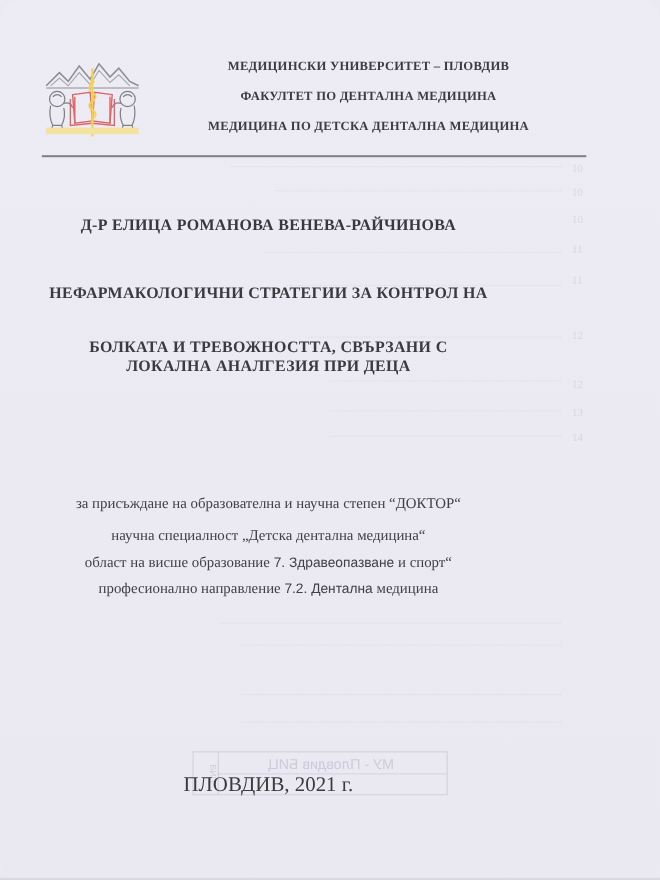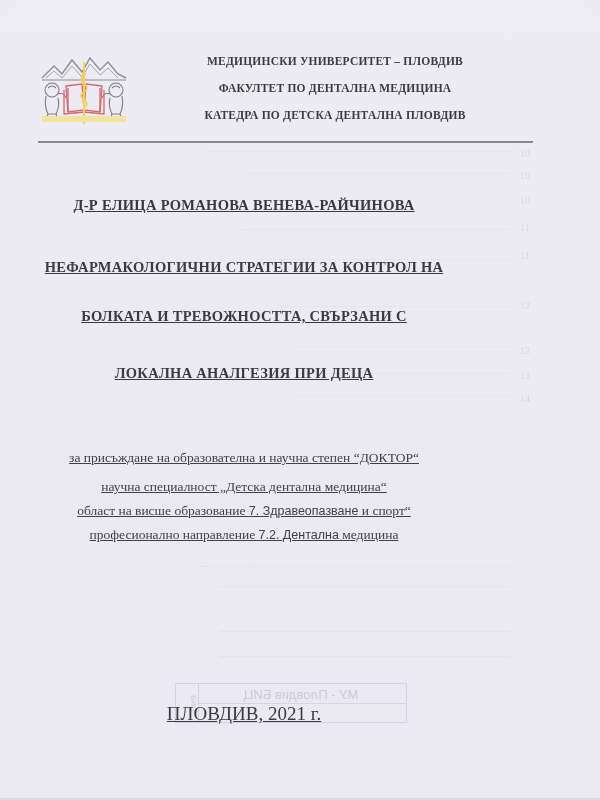--- a/index.html
+++ b/index.html
@@ -68,21 +68,20 @@
       width: 495px;
       height: 2px;
       background: linear-gradient(180deg, #9a9aa0 0%, #6f6f75 50%, #a8a8ae 100%);
     }
     .center-line {
       position: absolute;
       left: 0;
       width: 488px;
       text-align: center;
       white-space: nowrap;
-      text-decoration: underline;
     }
     .author {
       top: 197px;
       font-weight: bold;
       font-size: 14.5px;
       letter-spacing: 0.3px;
       color: #38383d;
     }
     .title-line {
       font-weight: bold;
@@ -215,31 +214,31 @@
       <path d="M46,28 Q40,32 46,36 Q52,40 46,44 Q40,48 46,52 Q52,56 46,60" fill="none" stroke="#f1d35a" stroke-width="1.6"></path>
       <circle cx="46" cy="26" r="2" fill="#f1d35a"></circle>
 
       <rect x="4" y="68" width="84" height="6" fill="#f3e3a0"></rect>
     </svg>
   </div>
 
   <div class="header-block">
     <div class="header-line" style="top:55px;">МЕДИЦИНСКИ УНИВЕРСИТЕТ – ПЛОВДИВ</div>
     <div class="header-line" style="top:82px;">ФАКУЛТЕТ ПО ДЕНТАЛНА МЕДИЦИНА</div>
-    <div class="header-line" style="top:109px;">КАТЕДРА ПО ДЕТСКА ДЕНТАЛНА ПЛОВДИВ</div>
+    <div class="header-line" style="top:109px;">МЕДИЦИНА ПО ДЕТСКА ДЕНТАЛНА МЕДИЦИНА</div>
   </div>
 
   <div class="rule"></div>
 
   <div class="center-line author">Д-Р ЕЛИЦА РОМАНОВА ВЕНЕВА-РАЙЧИНОВА</div>
 
   <div>
     <div class="center-line title-line" style="top:259px;">НЕФАРМАКОЛОГИЧНИ СТРАТЕГИИ ЗА КОНТРОЛ НА</div>
     <div class="center-line title-line" style="top:308px;">БОЛКАТА И ТРЕВОЖНОСТТА, СВЪРЗАНИ С</div>
-    <div class="center-line title-line" style="top:325px;margin-top:40px;">ЛОКАЛНА АНАЛГЕЗИЯ ПРИ ДЕЦА</div>
+    <div class="center-line title-line" style="top:325px;">ЛОКАЛНА АНАЛГЕЗИЯ ПРИ ДЕЦА</div>
   </div>
 
 
   <div>
     <div class="center-line sub-line" style="top:450px;">за присъждане на образователна и научна степен “ДОКТОР“</div>
     <div class="center-line sub-line" style="top:479px;">научна специалност „Детска дентална медицина“</div>
     <div class="center-line sub-line" style="top:503px;"><span>област на висше образование </span><span class="sans">7. Здравеопазване</span><span> и спорт“</span></div>
     <div class="center-line sub-line" style="top:527px;"><span>професионално направление </span><span class="sans">7.2. Дентална</span><span> медицина</span></div>
   </div>
 

